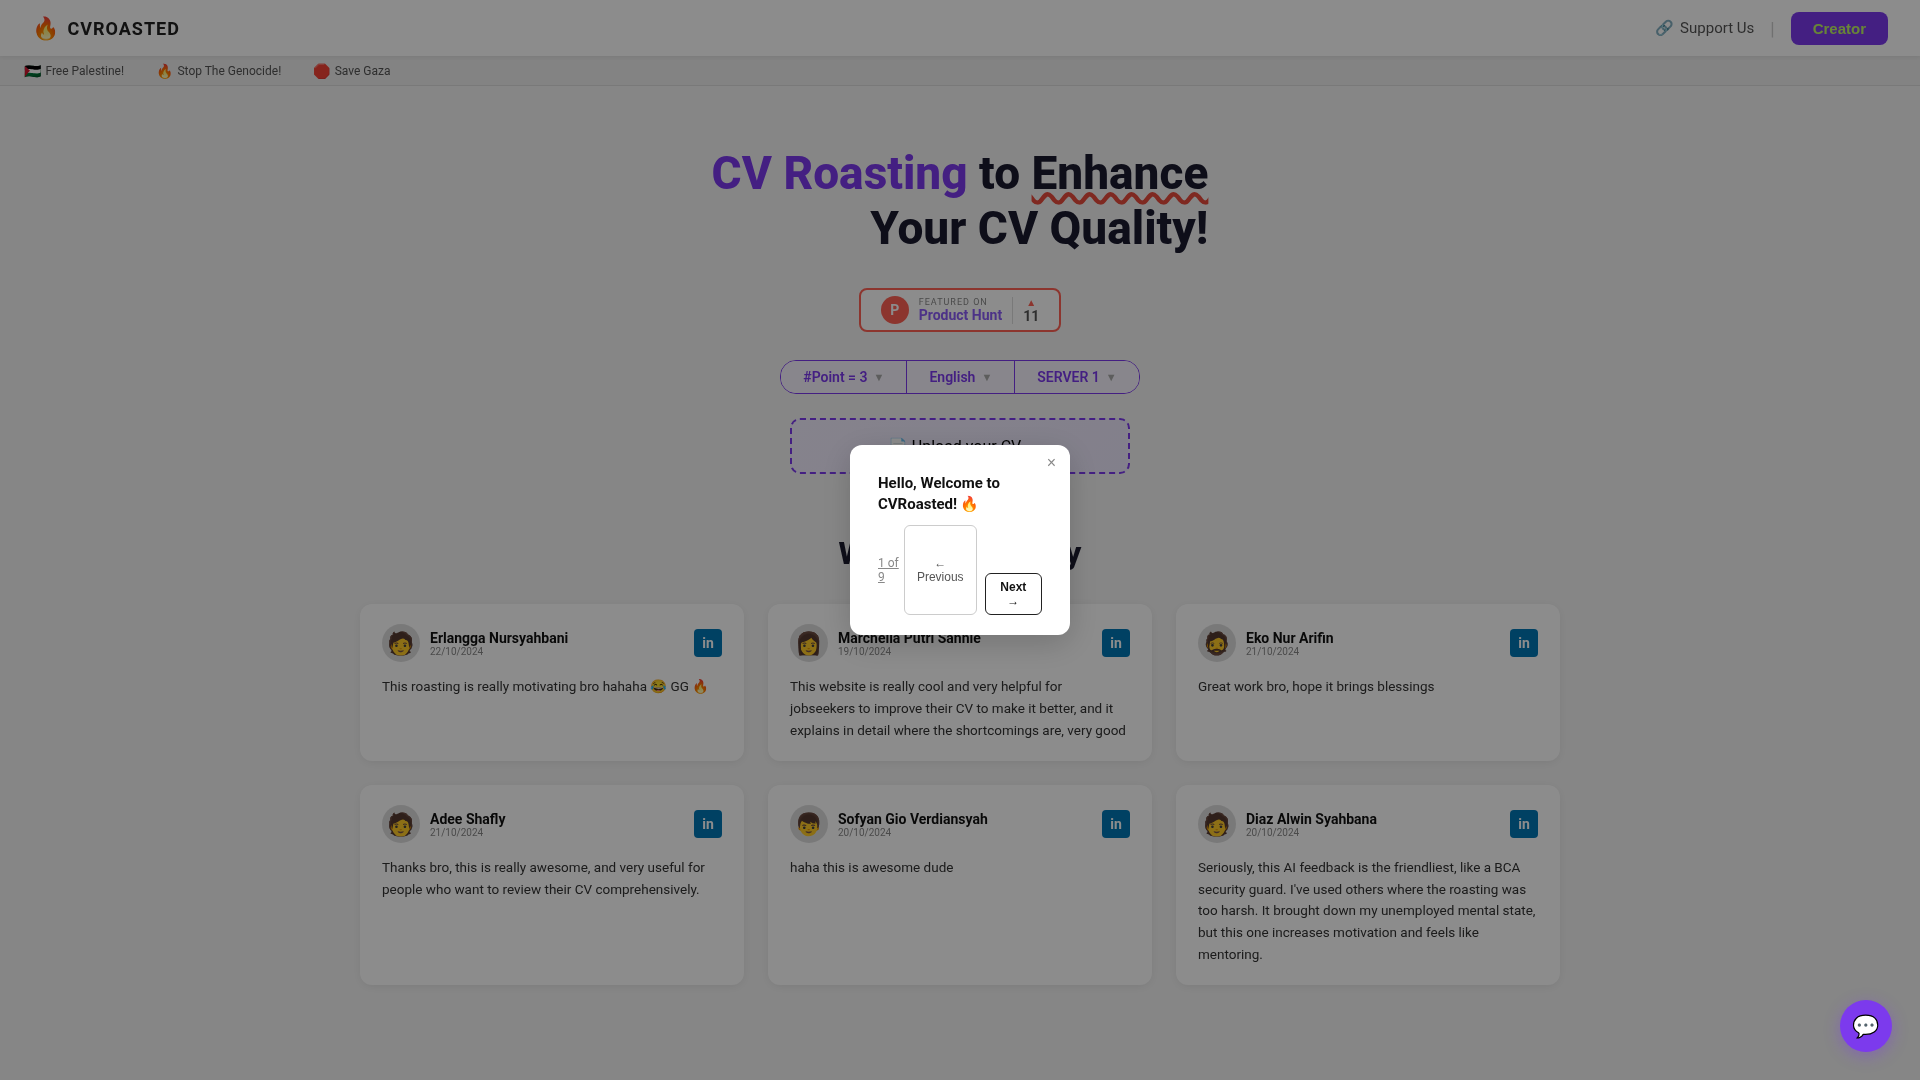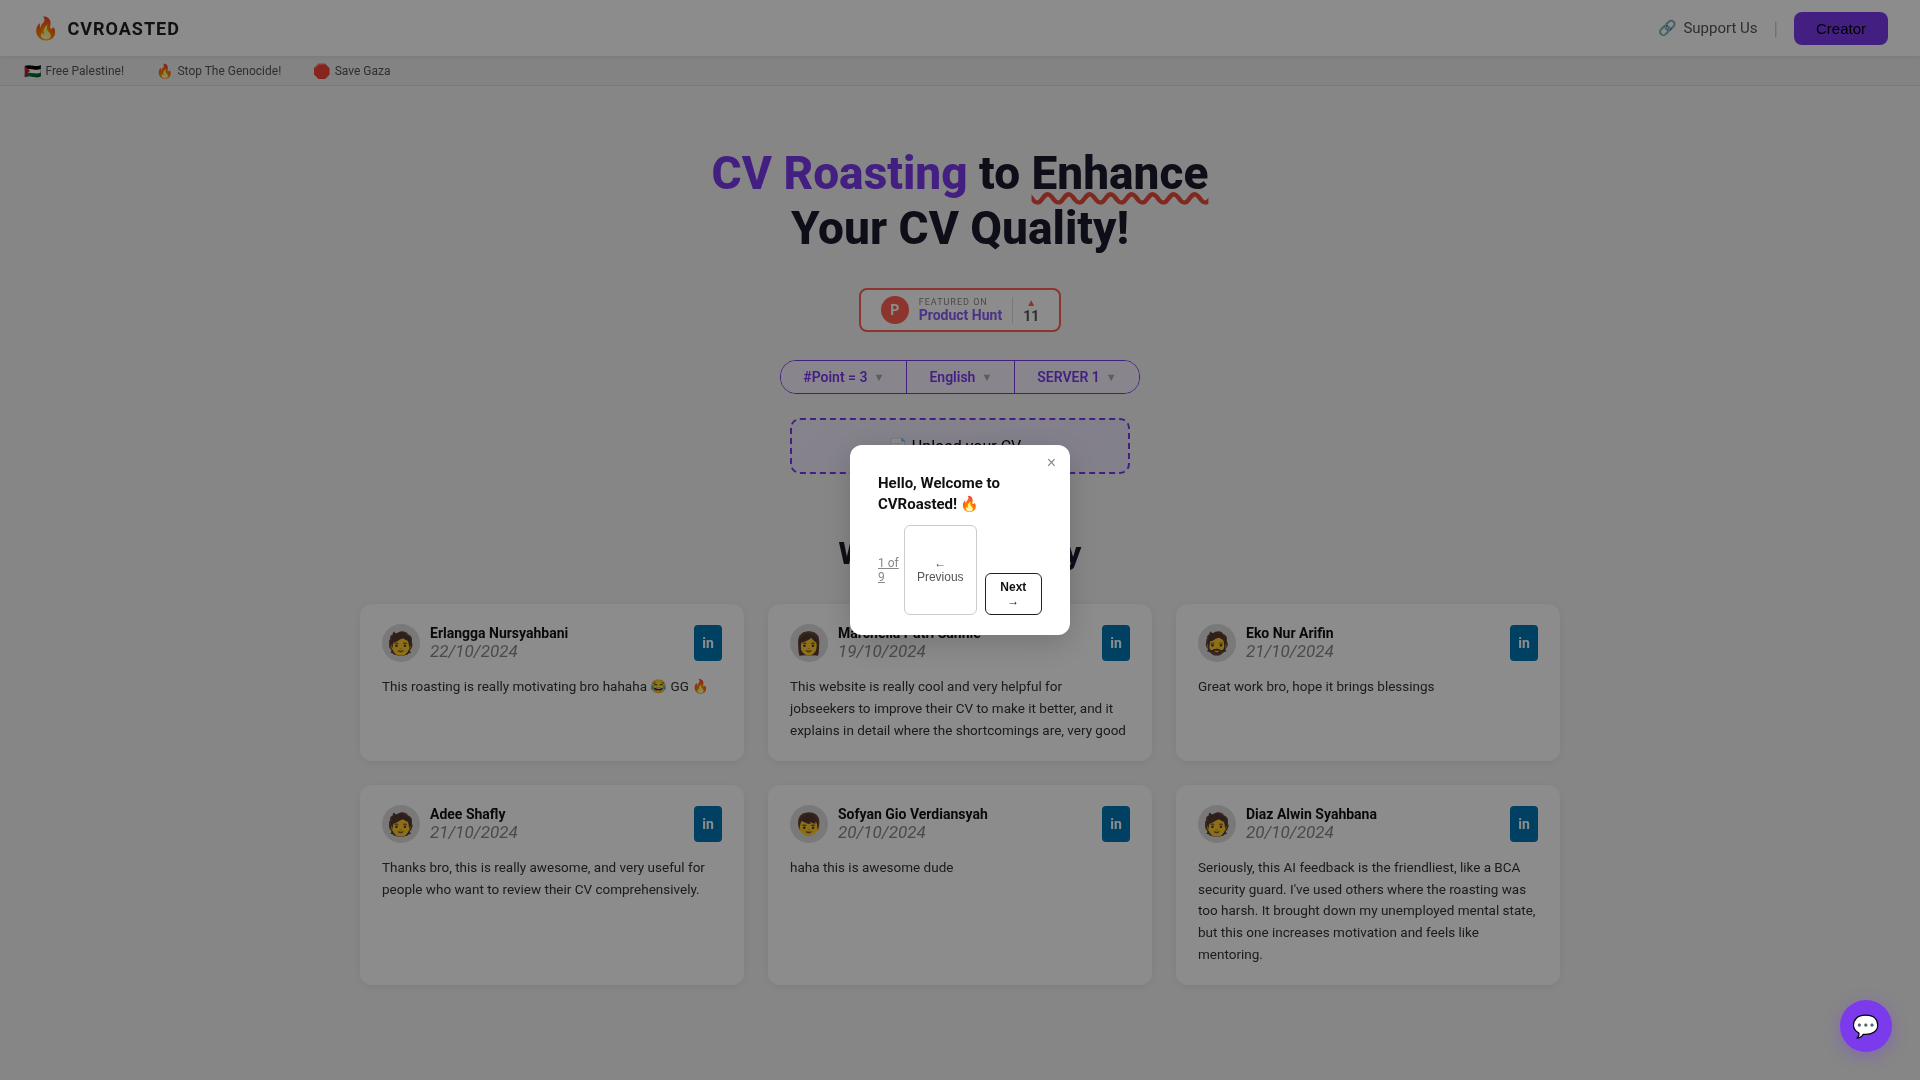--- a/index.html
+++ b/index.html
@@ -50,26 +50,26 @@
       font-size: 15px;
       cursor: pointer;
       text-decoration: none;
     }
     .nav-divider {
       color: #ccc;
       font-size: 18px;
     }
     .creator-btn {
       background: #7c3aed;
-      color: #000000;
+      color: #bef264;
       border: none;
       border-radius: 8px;
       padding: 8px 22px;
       font-size: 15px;
-      font-weight: 400;
+      font-weight: 700;
       cursor: pointer;
     }
 
     
     .ticker-bar {
       background: #eee;
       height: 30px;
       display: flex;
       align-items: center;
       padding: 0 24px;
@@ -90,21 +90,21 @@
     
     .main-content {
       display: flex;
       flex-direction: column;
       align-items: center;
       padding: 60px 20px 40px;
       position: relative;
     }
 
     .hero-title {
-      text-align: center;
+      text-align: right;
       font-size: 46px;
       font-weight: 800;
       color: #1a1a2e;
       line-height: 1.2;
       margin-bottom: 32px;
     }
     .hero-title .highlight {
       color: #7c3aed;
     }
     .hero-title .enhance {
@@ -329,27 +329,26 @@
       justify-content: center;
       font-size: 22px;
       overflow: hidden;
     }
     .user-info .user-name {
       font-weight: 700;
       font-size: 14px;
       color: #111;
     }
     .user-info .user-date {
-      font-size: 17px;
+      font-size: 10px;
       color: #888;
-      font-style: italic;
     }
     .linkedin-icon {
       width: 28px;
-      height: 36px;
+      height: 28px;
       background: #0077b5;
       border-radius: 4px;
       display: flex;
       align-items: center;
       justify-content: center;
       color: #fff;
       font-size: 14px;
       font-weight: 700;
       cursor: pointer;
     }

